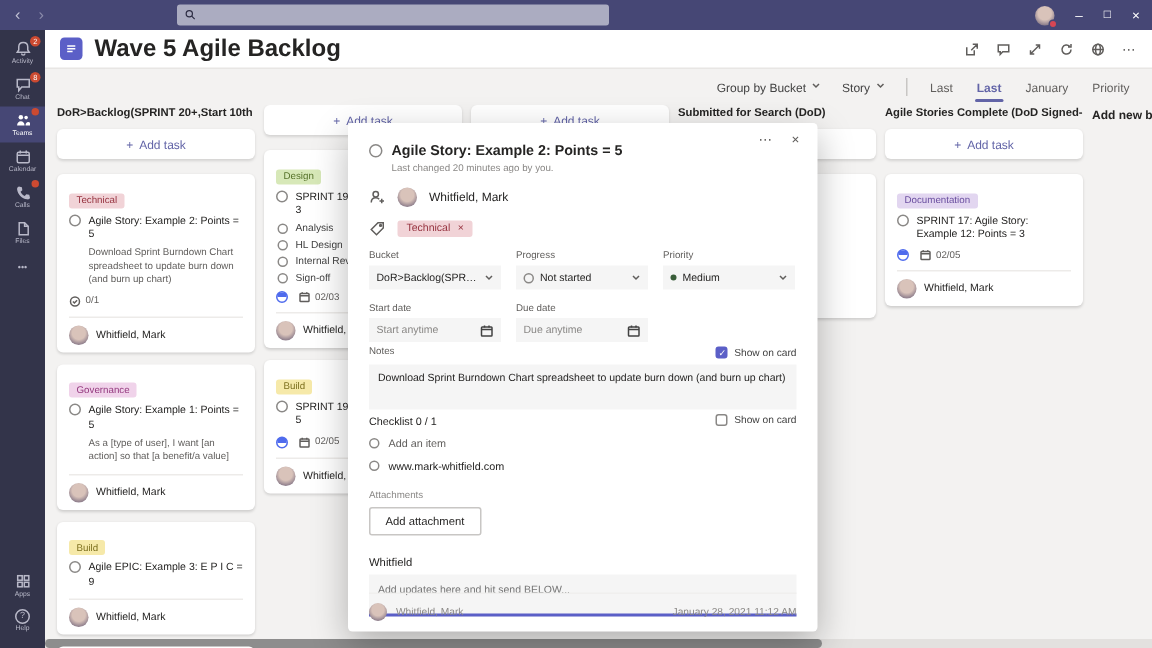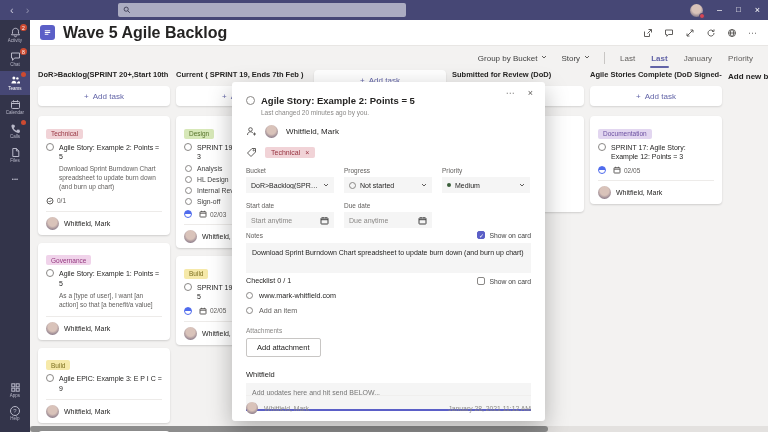--- a/index.html
+++ b/index.html
@@ -87,21 +87,21 @@
   .m-chip { background:#f1d3d7; color:#96323f; font-size:7px; padding:2px 6px; border-radius:2px; display:flex; gap:5px; align-items:center; }
   .m-grid { display:flex; gap:10px; margin-top:9px; }
   .m-field { width:88px; }
   .m-label { font-size:6.5px; color:#605e5c; margin-bottom:3px; }
   .m-input { height:16px; background:#f5f5f5; display:flex; align-items:center; padding:0 5px; gap:4px; font-size:7px; }
   .m-input .val { flex:1; white-space:nowrap; overflow:hidden; text-overflow:ellipsis; }
   .m-input .ph { color:#8a8886; }
   .m-input .chev svg { stroke:#605e5c; }
   .pri-dot { width:4px; height:4px; border-radius:50%; background:#3a5e3a; flex:none; }
   .cal-ic svg { width:9px; height:9px; stroke:#424242; fill:none; stroke-width:1; }
-  .sec-head { display:flex; align-items:flex-end; margin-top:3px; }
+  .sec-head { display:flex; align-items:flex-start; margin-top:3px; }
   .soc { margin-left:auto; display:flex; align-items:center; gap:4px; font-size:6.8px; color:#424242; }
   .cbx { width:8px; height:8px; border:1px solid #8a8886; border-radius:2px; background:#fff; }
   .cbx.checked { background:#5b5fc7; border-color:#5b5fc7; color:#fff; font-size:6px; line-height:8px; text-align:center; }
   .notes-box { margin-top:4px; height:30px; background:#f5f5f5; padding:5px 6px; font-size:7px; line-height:1.4; }
   .chk-item { display:flex; align-items:center; gap:6px; margin-top:6px; font-size:7.2px; }
   .chk-item.muted { color:#605e5c; }
   .m-small-label { font-size:6.5px; color:#8a8886; margin-top:12px; }
   .btn { display:inline-block; border:1px solid #c8c6c4; border-radius:2px; background:#fff; font-size:7.5px; padding:4px 10px; margin-top:4px; }
   .comments-label { font-size:7.5px; margin-top:13px; }
   .comment-box { margin-top:4px; height:28px; background:#f5f5f5; border-bottom:2px solid #5b5fc7; padding:5px 6px; }
@@ -342,21 +342,20 @@
 
     <div class="card">
       
       
       
     </div>
 
   </div>
 
   <div class="column" style="left:146px">
-    <div class="col-header">Current ( SPRINT 19, Ends 7th Feb )</div>
     <div class="add-task">
         <span>+</span>
         <span>Add task</span>
       </div>
 
     <div class="card">
       <span class="chip chip-design">Design</span>
       <div class="card-title">
           <span class="circ"></span>
           <span>SPRINT 19: Agile Story: Points = 3</span>
@@ -430,21 +429,21 @@
   </div>
 
   <div class="column" style="left:284px">
     <div class="add-task">
         <span>+</span>
         <span>Add task</span>
       </div>
   </div>
 
   <div class="column" style="left:422px">
-    <div class="col-header">Submitted for Review (DoD)</div>
+    <div class="col-header">Submitted for Search (DoD)</div>
     <div class="add-task">
         <span>+</span>
         <span>Add task</span>
       </div>
     <div class="card" style="height:96px"></div>
   </div>
 
   <div class="column" style="left:560px">
     <div class="col-header">Agile Stories Complete (DoD Signed-off)</div>
     <div class="add-task">
@@ -587,27 +586,27 @@
     </div>
     <div class="notes-box">Download Sprint Burndown Chart spreadsheet to update burn down (and burn up chart)</div>
 
     <div class="sec-head">
       <span style="font-size:7.2px">Checklist 0 / 1</span>
       <span class="soc">
           <span class="cbx"></span>
           <span>Show on card</span>
         </span>
     </div>
+    <div class="chk-item muted">
+        <span class="circ-sm"></span>
+        <span>Add an item</span>
+      </div>
     <div class="chk-item">
         <span class="circ-sm"></span>
         <span>www.mark-whitfield.com</span>
-      </div>
-    <div class="chk-item muted">
-        <span class="circ-sm"></span>
-        <span>Add an item</span>
       </div>
 
     <div class="m-small-label">Attachments</div>
     <span class="btn">Add attachment</span>
 
     <div class="comments-label">Whitfield</div>
     <div class="comment-box">
       <input placeholder="Add updates here and hit send BELOW..." style="">
     </div>
     

